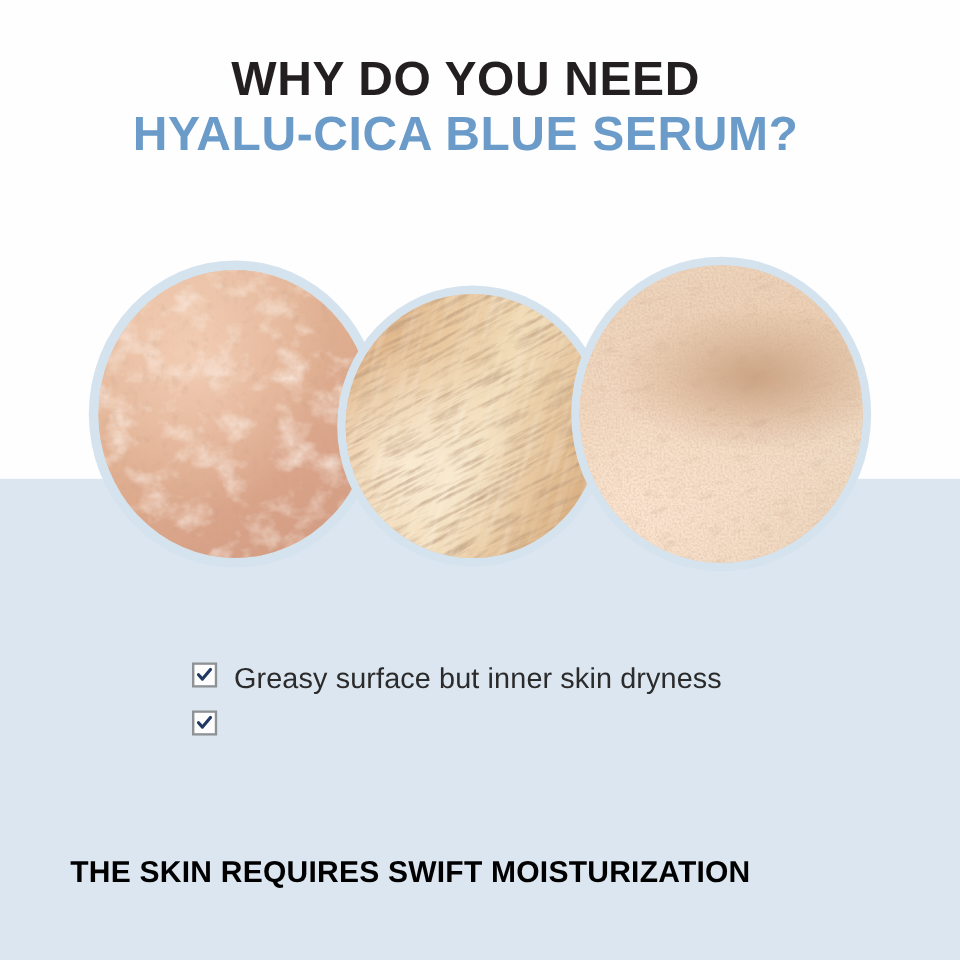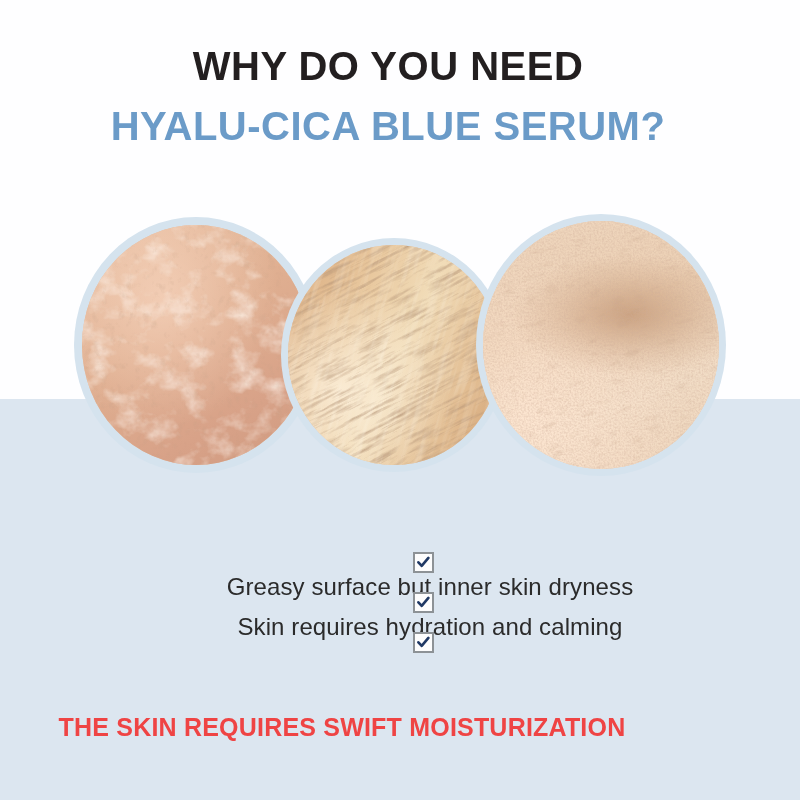--- a/index.html
+++ b/index.html
@@ -45,21 +45,21 @@
   }
   .headline-line1 {
     display: block;
     font-size: 40px;
     font-weight: bold;
     letter-spacing: 0.5px;
     color: #231f20;
   }
   .headline-line2 {
     display: block;
-    margin-top: 20px;
+    margin-top: 6px;
     font-size: 40px;
     font-weight: bold;
     letter-spacing: 0.5px;
     color: #6b9bc8;
   }
 
   
   .circles {
     position: absolute;
     left: 0; top: 0;
@@ -117,23 +117,21 @@
   }
 
   
   .checklist {
     position: absolute;
     left: 160px; top: 552px;
     width: 540px;
   }
   .check-row {
     display: flex;
-    align-items: center;
     height: 40px;
-    flex-direction: column;
   }
   .checkbox {
     flex: 0 0 auto;
     width: 21px; height: 21px;
     background: #fdfdfd;
     border: 2px solid #8d9296;
     box-sizing: border-box;
     position: relative;
     margin-right: 14px;
   }
@@ -150,21 +148,21 @@
 
   
   .tagline {
     position: absolute;
     left: 0; top: 713px;
     width: 684px;
     text-align: center;
     font-size: 25px;
     font-weight: bold;
     letter-spacing: 0.2px;
-    color: #ef4444;
+    color: #000000;
   }
 </style>
 </head>
 <body>
 
 <svg width="0" height="0" style="position:absolute" aria-hidden="true">
   <defs>
     <filter id="fx-cracks" x="0%" y="0%" width="100%" height="100%">
       <feTurbulence type="fractalNoise" baseFrequency="0.035 0.042" numOctaves="4" seed="7" result="n"></feTurbulence>
       <feColorMatrix in="n" type="matrix" values="0 0 0 0 1  0 0 0 0 0.93  0 0 0 0 0.87  -1.9 -0.4 0 0 1.18" result="c"></feColorMatrix>
@@ -244,34 +242,26 @@
 
     <div class="check-row">
       <span class="checkbox">
         <svg width="13" height="13" viewBox="0 0 13 13">
           <path d="M1.4 6.3 L4.7 9.9 L11.4 1.9" stroke="#1f3864" stroke-width="2.6" fill="none" stroke-linecap="round" stroke-linejoin="round"></path>
         </svg>
       </span>
       <span class="check-label">Greasy surface but inner skin dryness</span>
     </div>
 
+
     <div class="check-row">
       <span class="checkbox">
         <svg width="13" height="13" viewBox="0 0 13 13">
           <path d="M1.4 6.3 L4.7 9.9 L11.4 1.9" stroke="#1f3864" stroke-width="2.6" fill="none" stroke-linecap="round" stroke-linejoin="round"></path>
         </svg>
       </span>
-      <span class="check-label">Skin requires hydration and calming</span>
-    </div>
-
-    <div class="check-row">
-      <span class="checkbox">
-        <svg width="13" height="13" viewBox="0 0 13 13">
-          <path d="M1.4 6.3 L4.7 9.9 L11.4 1.9" stroke="#1f3864" stroke-width="2.6" fill="none" stroke-linecap="round" stroke-linejoin="round"></path>
-        </svg>
-      </span>
     </div>
 
   </div>
 
   <div class="tagline">THE SKIN REQUIRES SWIFT MOISTURIZATION</div>
 
 </div>
 
 </body></html>

